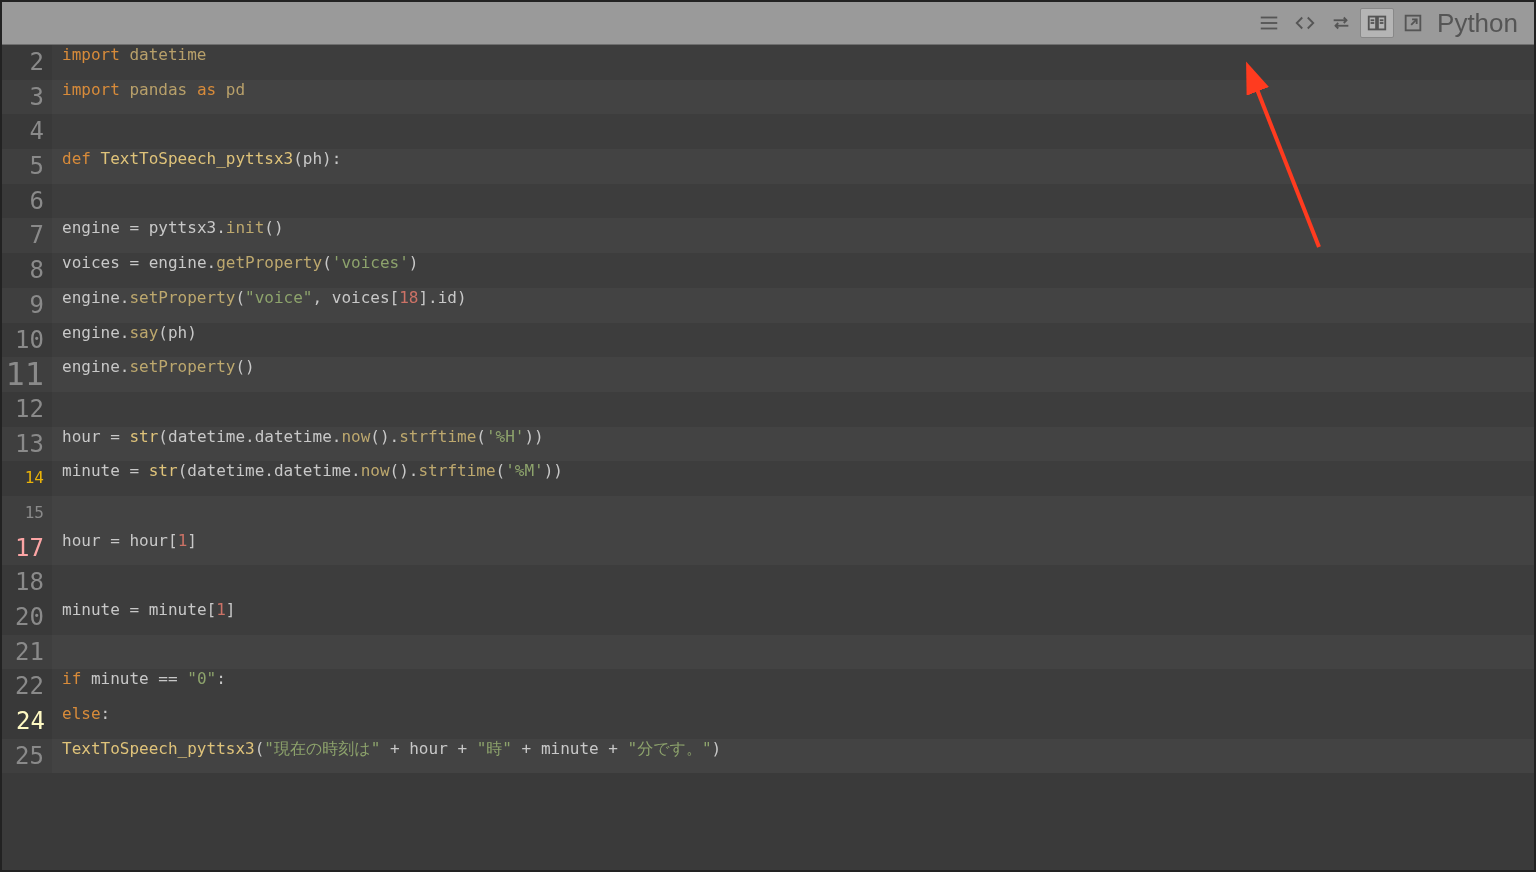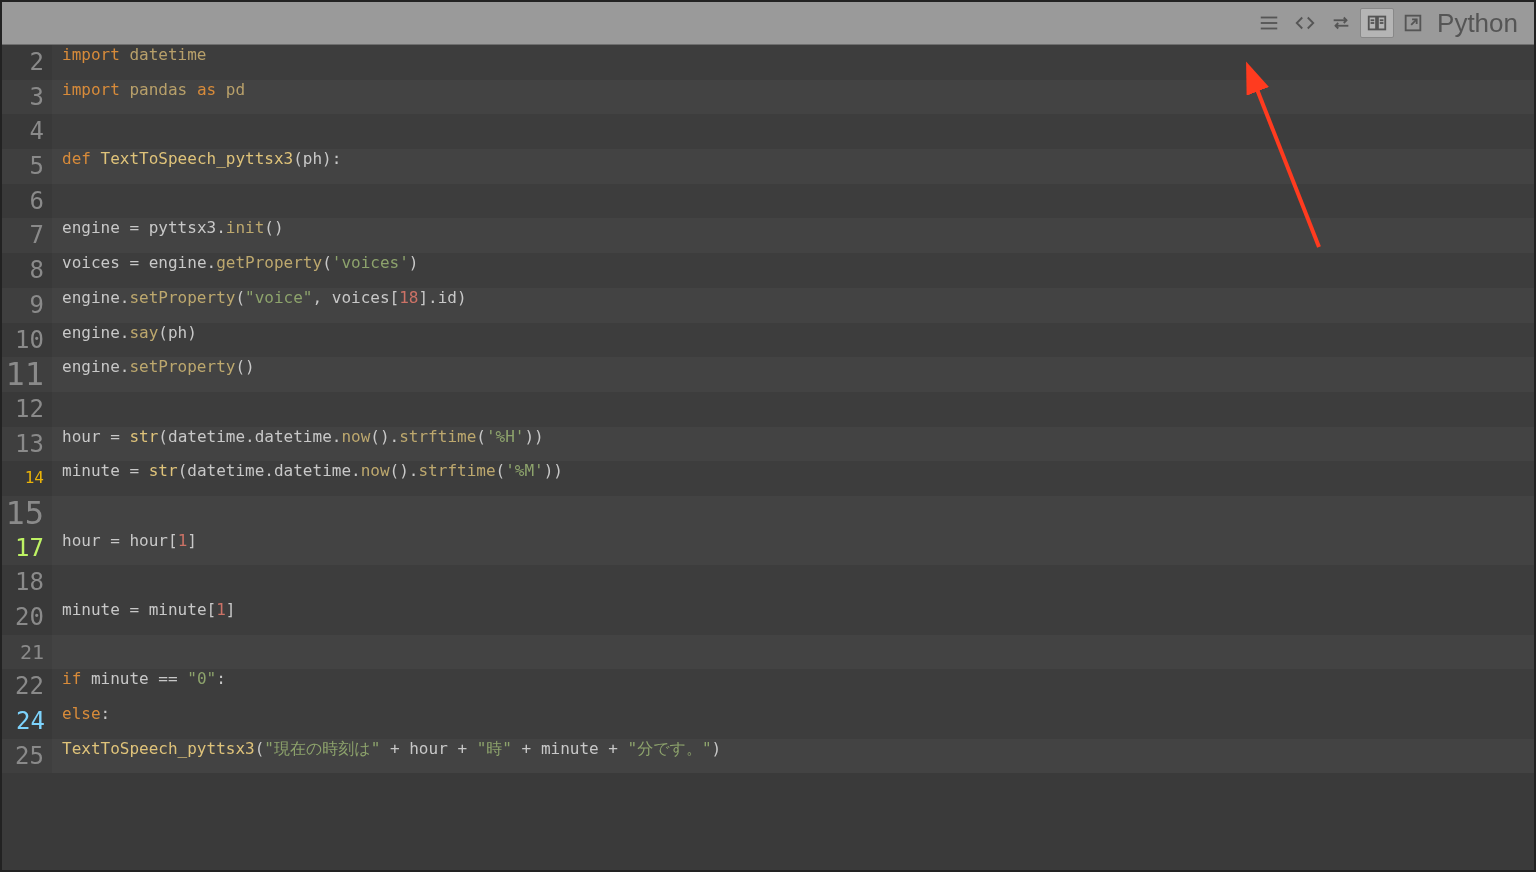--- a/index.html
+++ b/index.html
@@ -165,45 +165,45 @@
       </div>
       <div class="row stripe-b">
         <div class="ln line" style="font-size: 24px; color: rgb(138, 138, 138); height: 34.7px; line-height: 34.7px;">13</div>
         <div class="content line"><span class="var">hour</span><span> </span><span class="eq">=</span><span> </span><span class="fn">str</span><span class="punc">(</span><span class="var">datetime</span><span class="punc">.</span><span class="var">datetime</span><span class="punc">.</span><span class="attr">now</span><span class="punc">()</span><span class="punc">.</span><span class="attr">strftime</span><span class="punc">(</span><span class="str">'%H'</span><span class="punc">))</span></div>
       </div>
       <div class="row stripe-a">
         <div class="ln line" style="font-size: 16px; color: #eab308; height: 34.7px; line-height: 34.7px;">14</div>
         <div class="content line"><span class="var">minute</span><span> </span><span class="eq">=</span><span> </span><span class="fn">str</span><span class="punc">(</span><span class="var">datetime</span><span class="punc">.</span><span class="var">datetime</span><span class="punc">.</span><span class="attr">now</span><span class="punc">()</span><span class="punc">.</span><span class="attr">strftime</span><span class="punc">(</span><span class="str">'%M'</span><span class="punc">))</span></div>
       </div>
       <div class="row stripe-b">
-        <div class="ln line" style="font-size: 32px; color: rgb(138, 138, 138); height: 34.7px; line-height: 34.7px;">15</div>
-        <div class="content line"></div>
-      </div>
-      <div class="row stripe-b">
-        <div class="ln line" style="font-size: 24px; color: #bef264; height: 34.7px; line-height: 34.7px;">17</div>
+        <div class="ln line" style="font-size: 16px; color: rgb(138, 138, 138); height: 34.7px; line-height: 34.7px;">15</div>
+        <div class="content line"></div>
+      </div>
+      <div class="row stripe-b">
+        <div class="ln line" style="font-size: 24px; color: #fca5a5; height: 34.7px; line-height: 34.7px;">17</div>
         <div class="content line"><span>    </span><span class="var">hour</span><span> </span><span class="eq">=</span><span> </span><span class="var">hour</span><span class="punc">[</span><span class="num">1</span><span class="punc">]</span></div>
       </div>
       <div class="row stripe-a">
         <div class="ln line" style="font-size: 24px; color: rgb(138, 138, 138); height: 34.7px; line-height: 34.7px;">18</div>
         <div class="content line"></div>
       </div>
       <div class="row stripe-a">
         <div class="ln line" style="font-size: 24px; color: rgb(138, 138, 138); height: 34.7px; line-height: 34.7px;">20</div>
         <div class="content line"><span>    </span><span class="var">minute</span><span> </span><span class="eq">=</span><span> </span><span class="var">minute</span><span class="punc">[</span><span class="num">1</span><span class="punc">]</span></div>
       </div>
       <div class="row stripe-b">
-        <div class="ln line" style="font-size: 20px; color: rgb(138, 138, 138); height: 34.7px; line-height: 34.7px;">21</div>
+        <div class="ln line" style="font-size: 24px; color: rgb(138, 138, 138); height: 34.7px; line-height: 34.7px;">21</div>
         <div class="content line"></div>
       </div>
       <div class="row stripe-a">
         <div class="ln line" style="font-size: 24px; color: rgb(138, 138, 138); height: 34.7px; line-height: 34.7px;">22</div>
         <div class="content line"><span class="kw">if</span><span> </span><span class="var">minute</span><span> </span><span class="eq">==</span><span> </span><span class="str">"0"</span><span class="punc">:</span></div>
       </div>
       <div class="row stripe-a">
-        <div class="ln line" style="font-size: 24px; color: #7dd3fc; height: 34.7px; line-height: 34.7px; padding-left: 14px;">24</div>
+        <div class="ln line" style="font-size: 24px; color: #fef9c3; height: 34.7px; line-height: 34.7px; padding-left: 14px;">24</div>
         <div class="content line"><span class="kw">else</span><span class="punc">:</span></div>
       </div>
       <div class="row stripe-b">
         <div class="ln line" style="font-size: 24px; color: rgb(138, 138, 138); height: 34.7px; line-height: 34.7px;">25</div>
         <div class="content line"><span>    </span><span class="fn">TextToSpeech_pyttsx3</span><span class="punc">(</span><span class="str">"現在の時刻は"</span><span> </span><span class="eq">+</span><span> </span><span class="var">hour</span><span> </span><span class="eq">+</span><span> </span><span class="str">"時"</span><span> </span><span class="eq">+</span><span> </span><span class="var">minute</span><span> </span><span class="eq">+</span><span> </span><span class="str">"分です。"</span><span class="punc">)</span></div>
       </div>
     </div>
 
   <svg class="arrow" viewBox="0 0 120 200">
     <defs>

